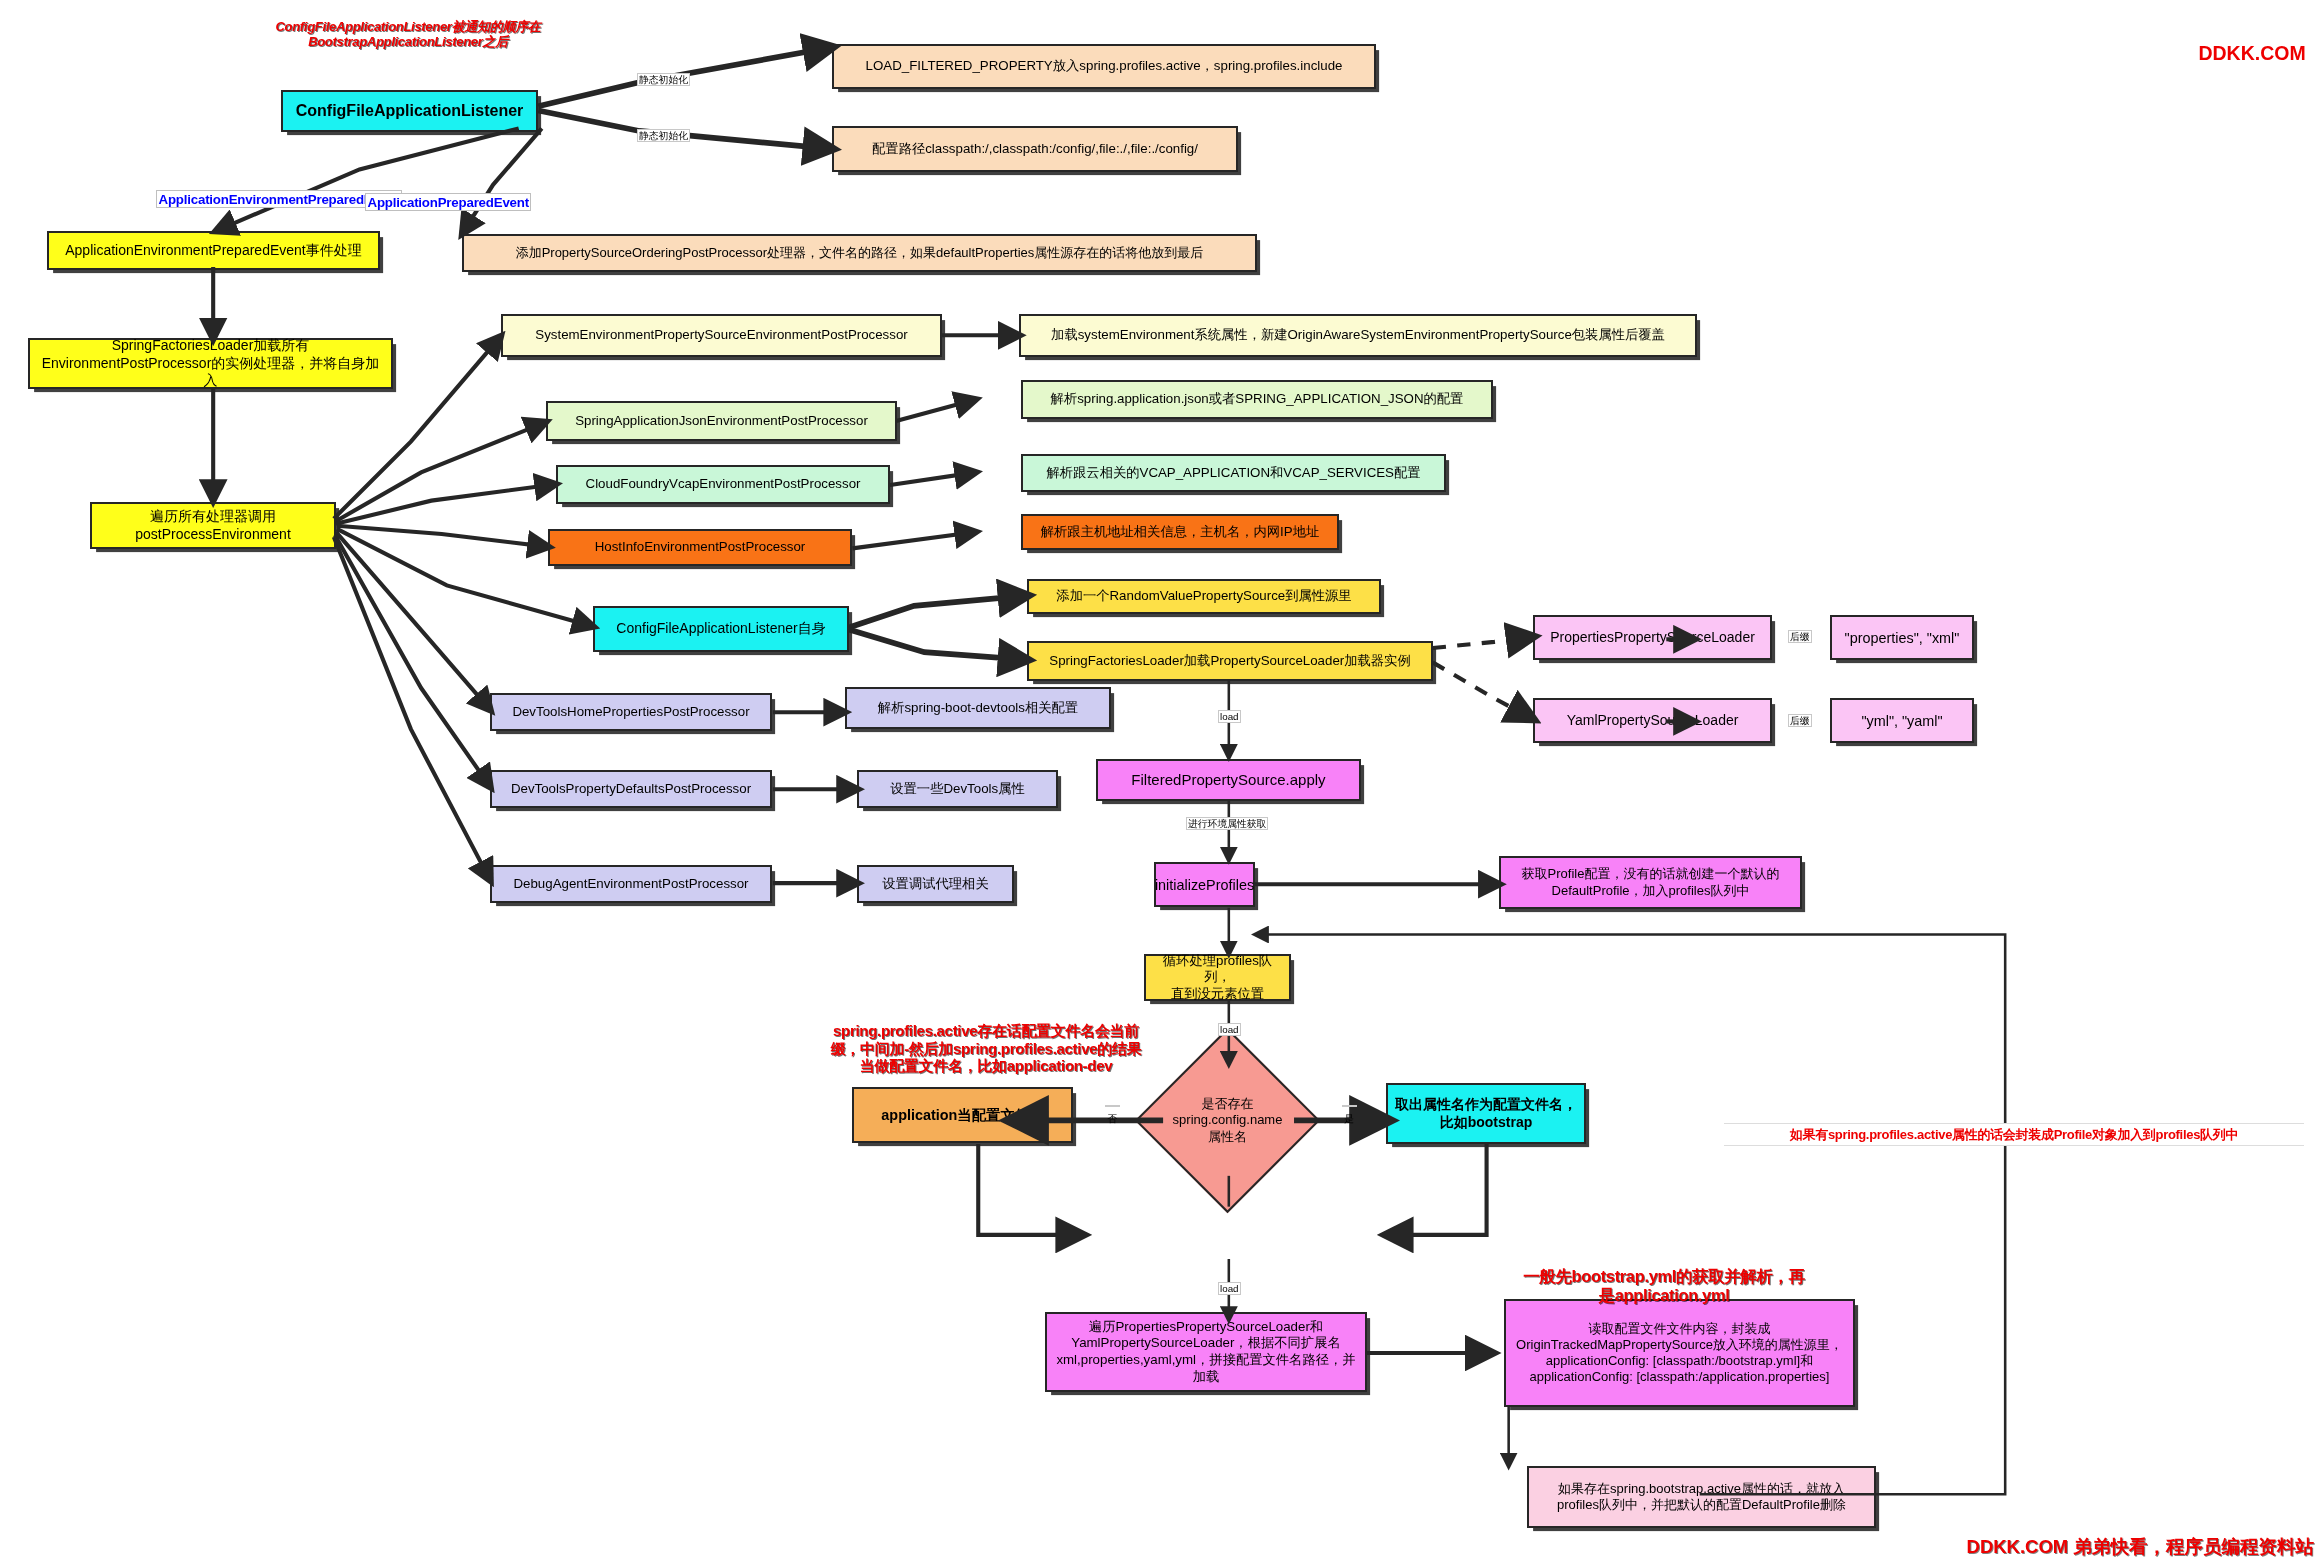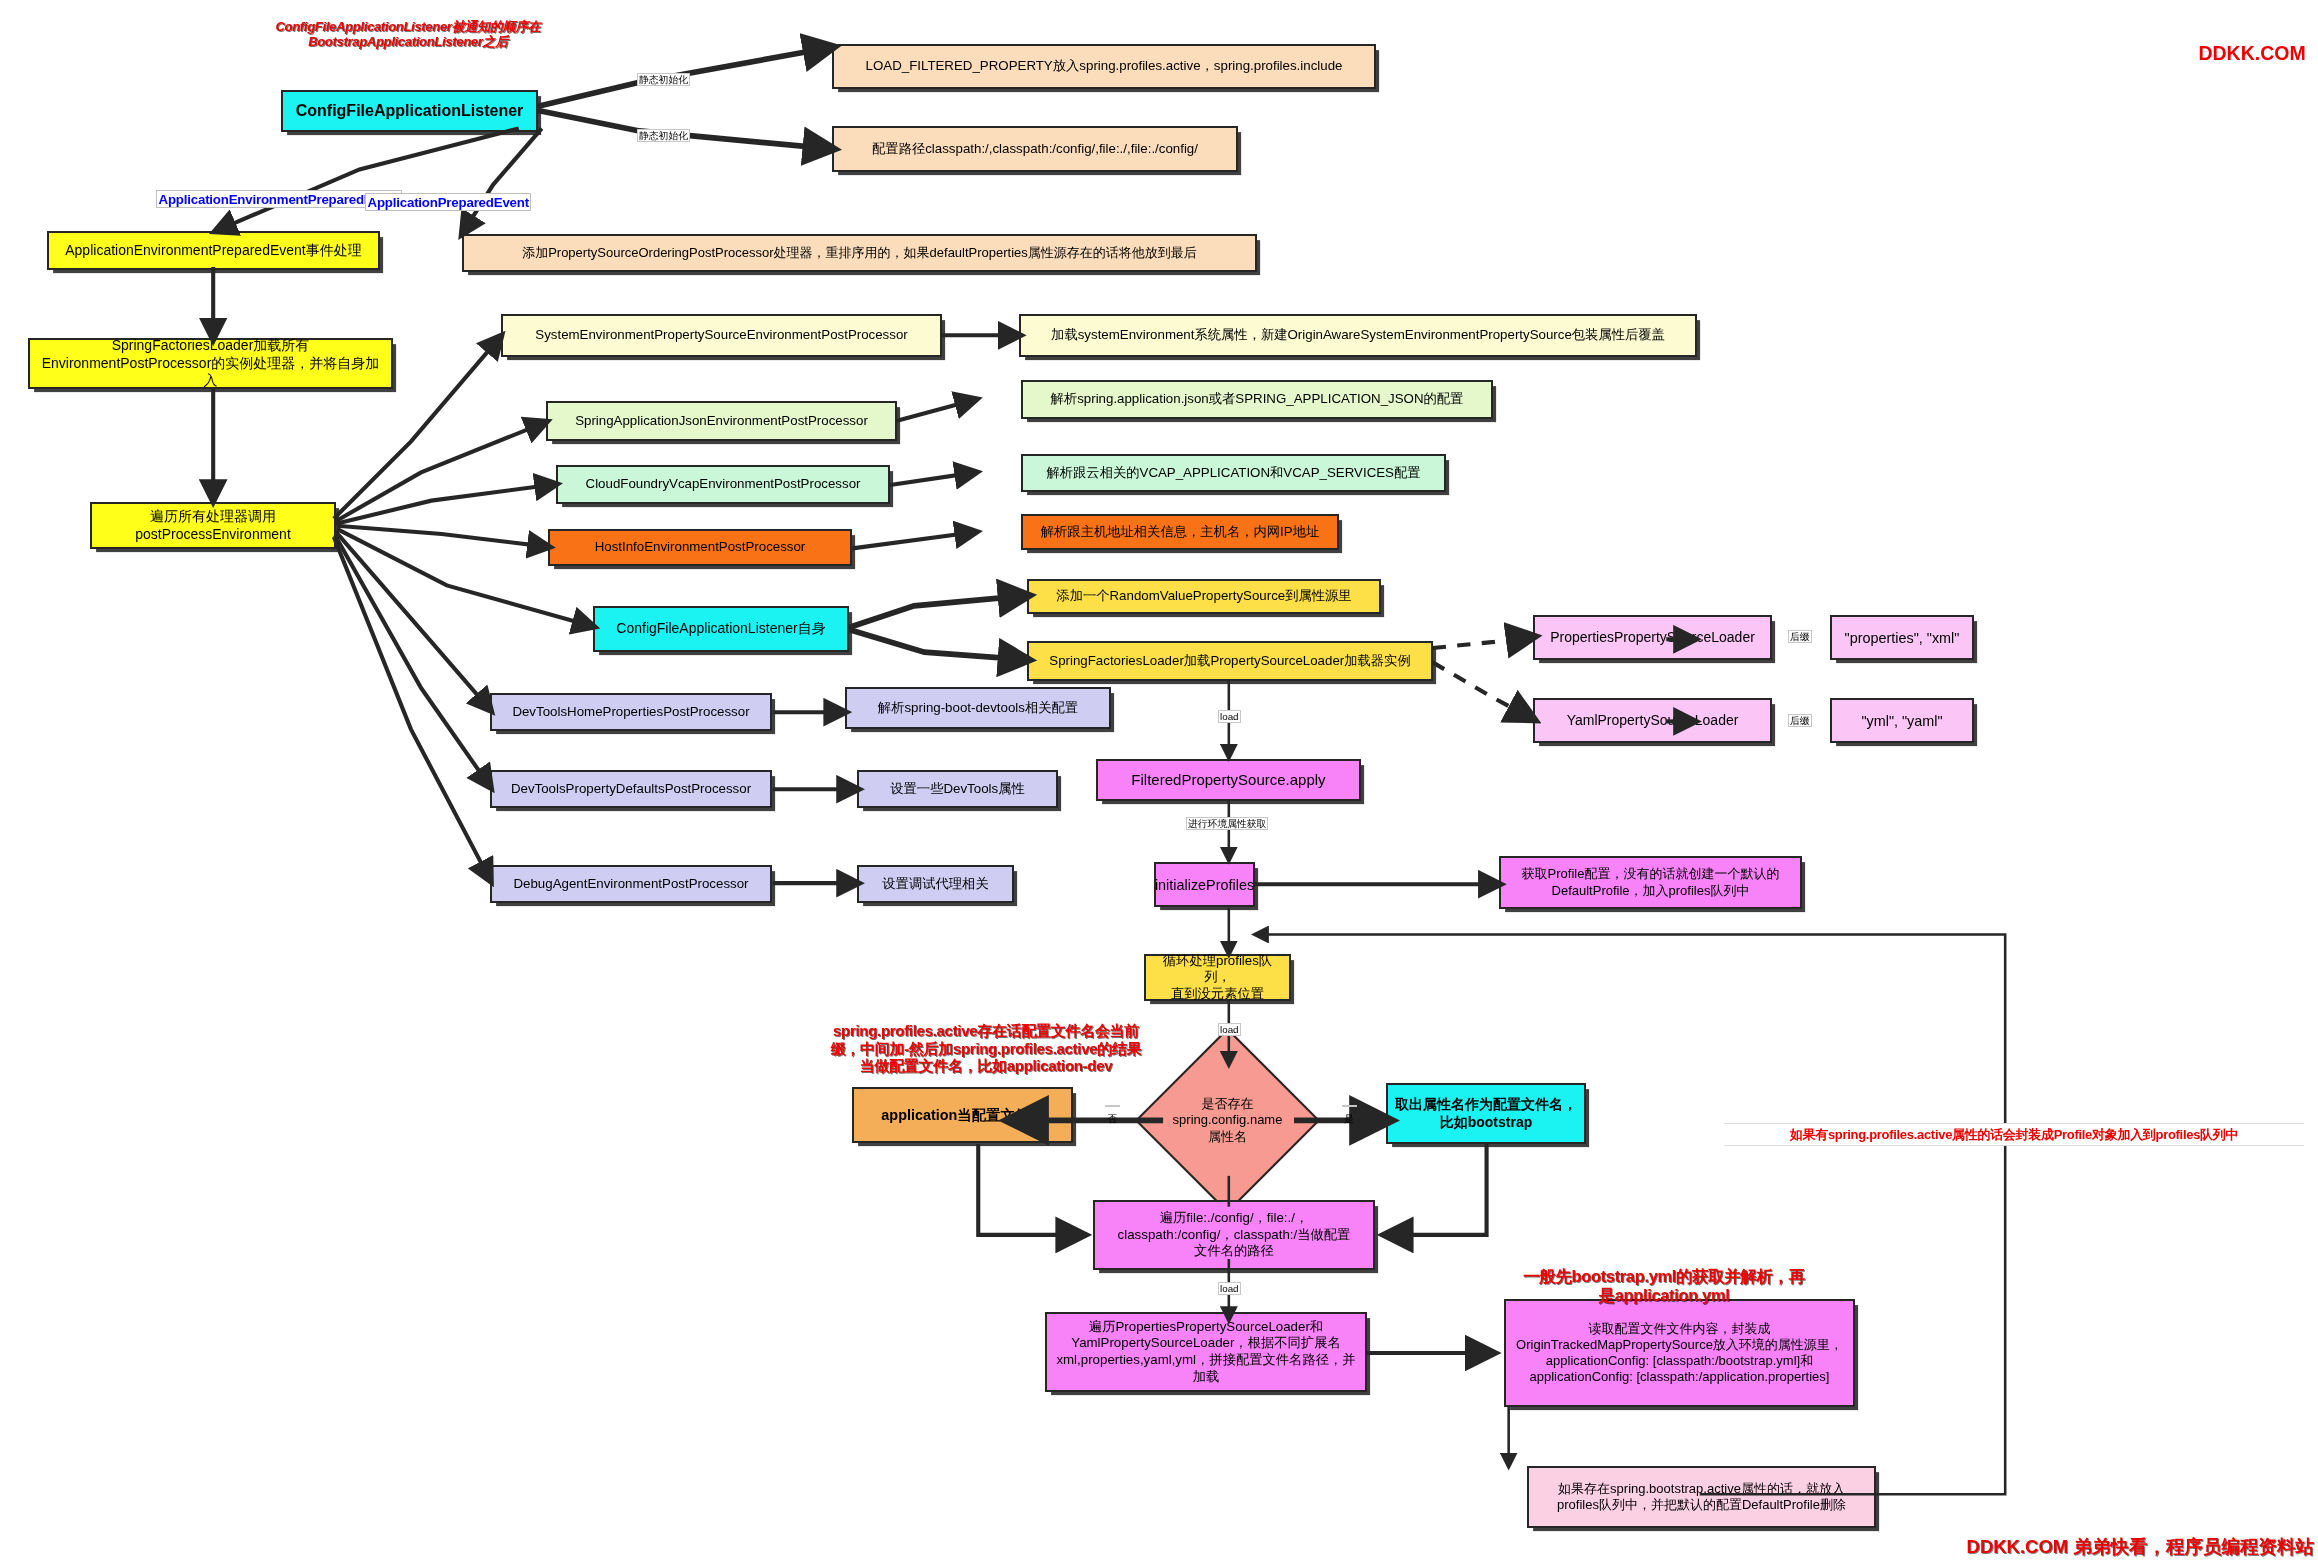--- a/index.html
+++ b/index.html
@@ -221,21 +221,21 @@
   <div class="watermark" style="right:13.3px;top:2px;font-size:19.5px;margin-top:40px;">DDKK.COM</div>
 
   <div class="node c-cyan" style="left:281px;top:90px;width:257px;height:42px;font-size:16px;font-weight:bold;">ConfigFileApplicationListener</div>
 
   <div class="node c-orange" style="left:832px;top:44px;width:544px;height:45px;font-size:13.3px;">LOAD_FILTERED_PROPERTY放入spring.profiles.active，spring.profiles.include</div>
 
   <div class="node c-orange" style="left:832px;top:126px;width:406px;height:46px;font-size:13.3px;">配置路径classpath:/,classpath:/config/,file:./,file:./config/</div>
 
   <div class="node c-yellow" style="left:47px;top:231px;width:333px;height:39px;font-size:14px;">ApplicationEnvironmentPreparedEvent事件处理</div>
 
-  <div class="node c-orange" style="left:462px;top:234px;width:795px;height:38px;font-size:13px;">添加PropertySourceOrderingPostProcessor处理器，重排序用的，如果defaultProperties属性源存在的话将他放到最后</div>
+  <div class="node c-orange" style="left:462px;top:234px;width:795px;height:38px;font-size:13px;">添加PropertySourceOrderingPostProcessor处理器，文件名的路径，如果defaultProperties属性源存在的话将他放到最后</div>
 
   <div class="node c-yellow" style="left:28px;top:338px;width:365px;height:51px;font-size:14px;">SpringFactoriesLoader加载所有
 EnvironmentPostProcessor的实例处理器，并将自身加入</div>
 
   <div class="node c-yellow" style="left:90px;top:502px;width:246px;height:47px;font-size:14px;">遍历所有处理器调用
 postProcessEnvironment</div>
 
   <div class="node c-lightyellow" style="left:501px;top:314px;width:441px;height:43px;font-size:13.3px;">SystemEnvironmentPropertySourceEnvironmentPostProcessor</div>
   <div class="node c-lightyellow" style="left:1019px;top:314px;width:678px;height:43px;font-size:13.3px;">加载systemEnvironment系统属性，新建OriginAwareSystemEnvironmentPropertySource包装属性后覆盖</div>
 
@@ -284,23 +284,20 @@
     <div class="dtext" style="font-size:13px;">是否存在
 spring.config.name
 属性名</div>
   </div>
 
   <div class="node c-orange2" style="left:852px;top:1087px;width:221px;height:56px;font-size:14.4px;font-weight:bold;">application当配置文件名</div>
 
   <div class="node c-cyan" style="left:1386px;top:1083px;width:200px;height:61px;font-size:14px;font-weight:bold;">取出属性名作为配置文件名，
 比如bootstrap</div>
 
-  <div class="node c-magenta" style="left:1093px;top:1200px;width:282px;height:70px;font-size:13.3px;">遍历file:./config/，file:./，
-classpath:/config/，classpath:/当做配置
-文件名的路径</div>
 
   <div class="node c-magenta" style="left:1045px;top:1312px;width:322px;height:80px;font-size:13.3px;">遍历PropertiesPropertySourceLoader和
 YamlPropertySourceLoader，根据不同扩展名
 xml,properties,yaml,yml，拼接配置文件名路径，并加载</div>
 
   <div class="node c-magenta" style="left:1504px;top:1299px;width:351px;height:108px;font-size:13px;">读取配置文件文件内容，封装成
 OriginTrackedMapPropertySource放入环境的属性源里，
 applicationConfig: [classpath:/bootstrap.yml]和
 applicationConfig: [classpath:/application.properties]</div>
 

